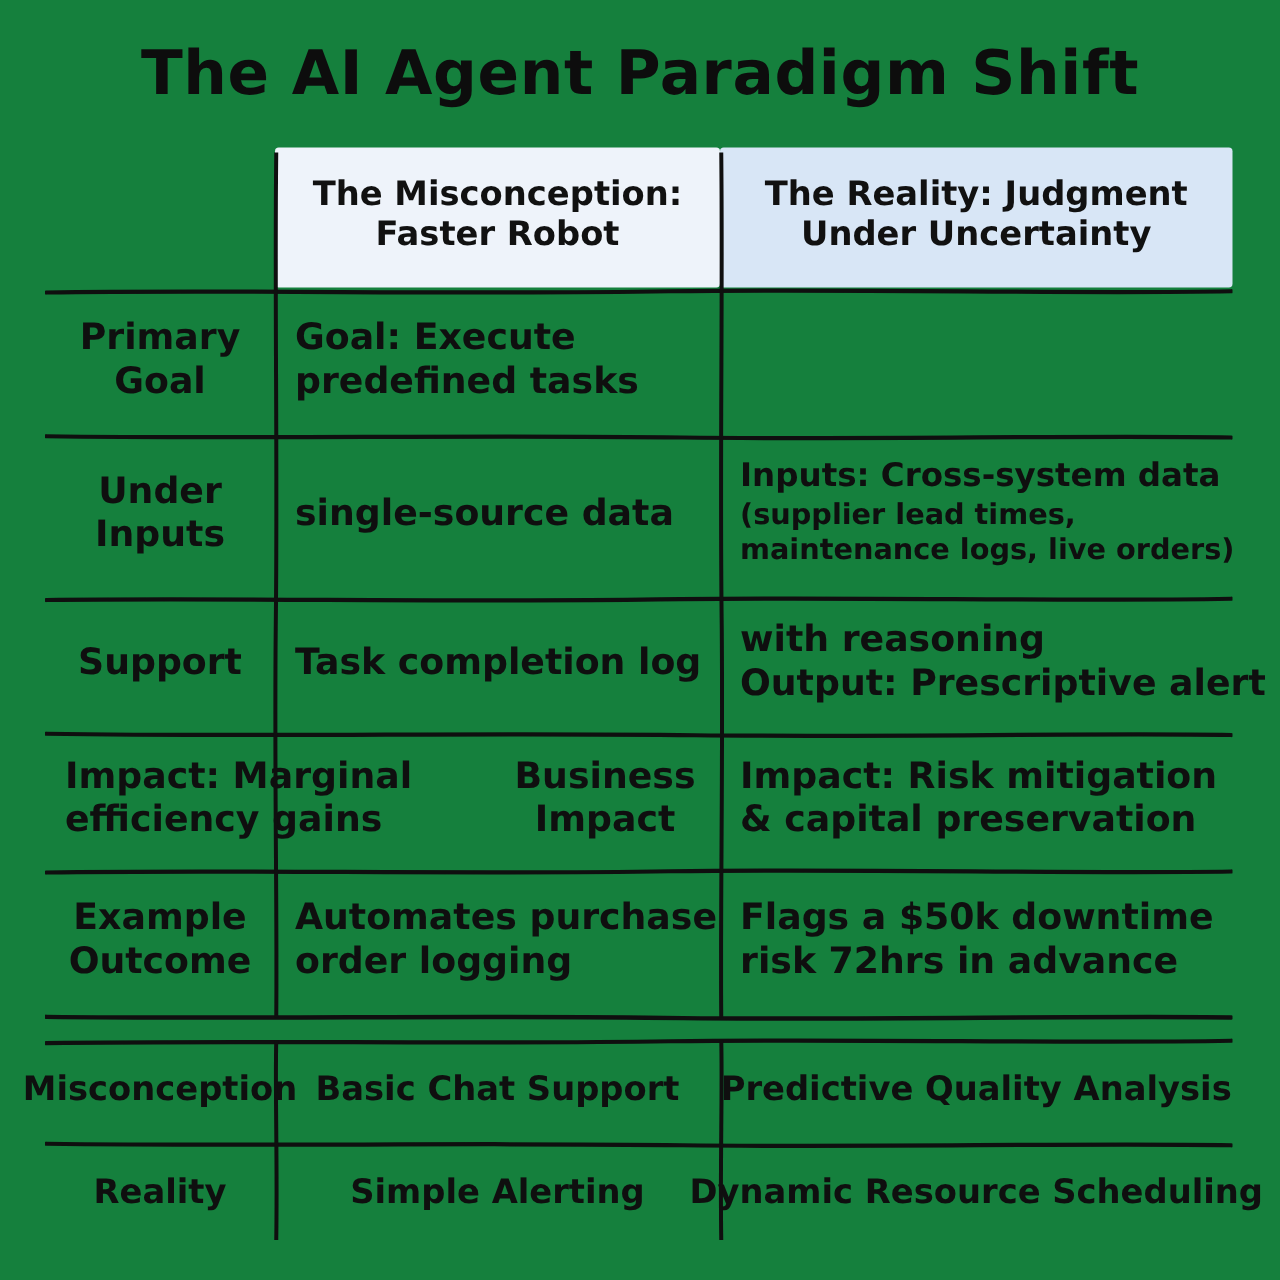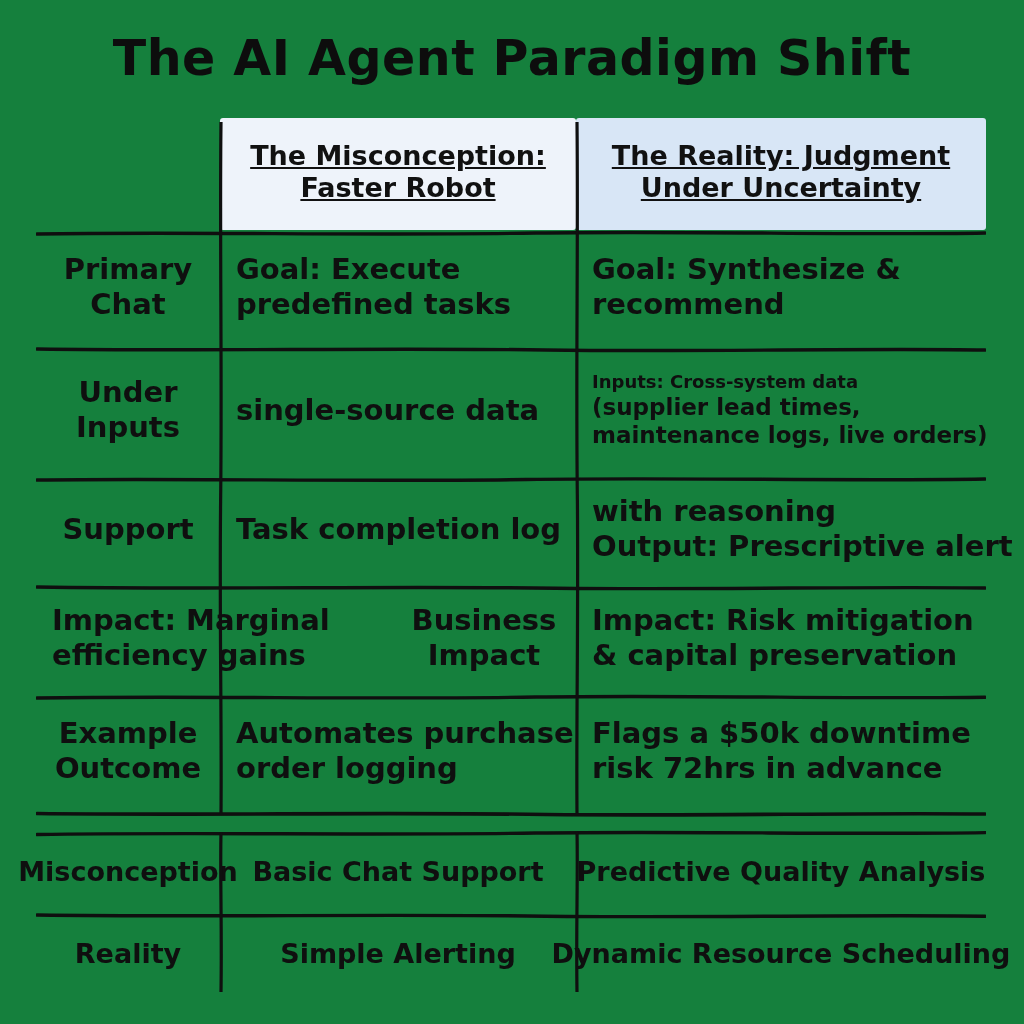--- a/index.html
+++ b/index.html
@@ -72,21 +72,21 @@
     width: 356px;
     background: #eef3fa;
     border-radius: 3px;
   }
   .hdr-cell.c2 {
     flex: 0 0 410px;
     width: 410px;
     background: #d8e6f6;
     border-radius: 3px;
   }
-  .hdr-cell .hdr-text { display: block; text-decoration: underline; }
+  .hdr-cell .hdr-text { display: block; }
 
   
   .rule {
     position: absolute;
     left: 0;
     width: 950px;
     height: 7px;
     pointer-events: none;
   }
   .rule svg { display: block; width: 950px; height: 7px; }
@@ -204,47 +204,43 @@
 
     <div class="rule" style="top:112px">
       <svg viewBox="0 0 950 7" preserveAspectRatio="none">
           <path d="M1,4 C160,1.5 330,6 500,3 C660,0.8 820,5.5 949,3" stroke="#0f0f0f" stroke-width="3.4" fill="none" stroke-linecap="round"></path>
         </svg>
     </div>
 
     <div class="body-row" style="height:116px">
       <div class="cell label">
         <span class="ln">Primary</span>
-        <span class="ln">Chat</span>
+        <span class="ln">Goal</span>
       </div>
       <div class="cell mid">
         <span class="ln">Goal: Execute</span>
         <span class="ln">predefined tasks</span>
       </div>
-      <div class="cell right">
-        <span class="ln">Goal: Synthesize &amp;</span>
-        <span class="ln">recommend</span>
-      </div>
     </div>
     <div class="rule" style="top:228px">
       <svg viewBox="0 0 950 7" preserveAspectRatio="none">
           <path d="M1,3 C170,5.5 340,1.5 510,4 C670,6 820,2 949,4" stroke="#0f0f0f" stroke-width="3.4" fill="none" stroke-linecap="round"></path>
         </svg>
     </div>
 
     <div class="body-row" style="height:130px">
       <div class="cell label">
         <span class="ln">Under</span>
         <span class="ln">Inputs</span>
       </div>
       <div class="cell mid">
         <span class="ln">single-source data</span>
       </div>
       <div class="cell right">
-        <span class="ln" style="font-size:18px">Inputs: Cross-system data</span>
+        <span class="ln" style="font-size:26px">Inputs: Cross-system data</span>
         <span class="ln small">(supplier lead times,</span>
         <span class="ln small">maintenance logs, live orders)</span>
       </div>
     </div>
     <div class="rule" style="top:358px">
       <svg viewBox="0 0 950 7" preserveAspectRatio="none">
           <path d="M1,4 C150,2 320,6 490,3.5 C650,1.2 810,5.5 949,3" stroke="#0f0f0f" stroke-width="3.4" fill="none" stroke-linecap="round"></path>
         </svg>
     </div>
 

